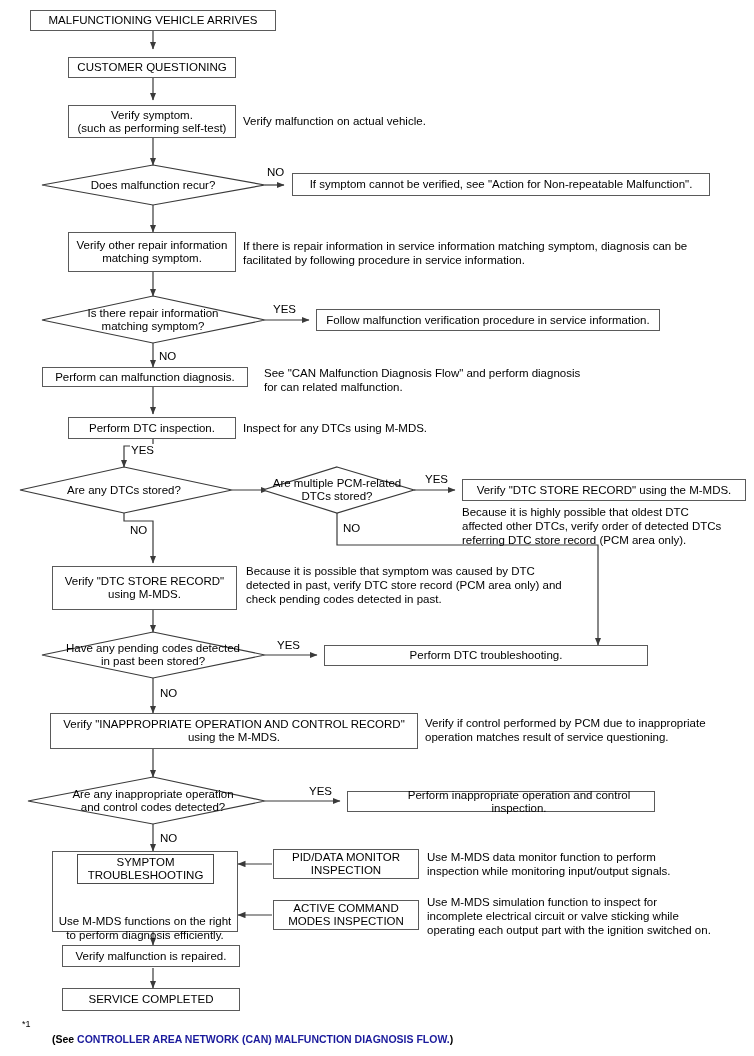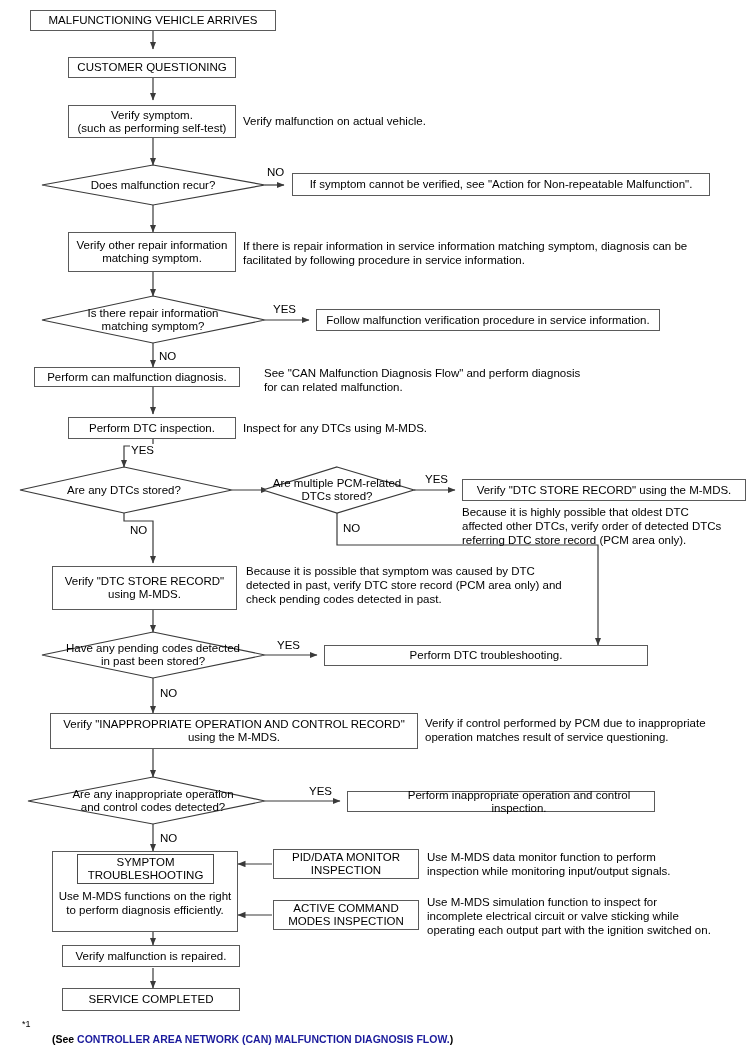--- a/index.html
+++ b/index.html
@@ -11,21 +11,21 @@
   .node{position:absolute;box-sizing:border-box;border:1px solid #5a5a5a;background:#fff;
         display:flex;align-items:center;justify-content:center;text-align:center;
         font-size:11.5px;line-height:13px;z-index:2;}
   .note{position:absolute;font-size:11.5px;line-height:14px;color:#000;z-index:2;white-space:pre-line;}
   .edgelabel{position:absolute;font-size:11.5px;line-height:12px;z-index:3;background:#fff;padding:0 1px;}
   .diamond-label{position:absolute;font-size:11.5px;line-height:13px;text-align:center;z-index:3;}
   .symptom-wrap{position:absolute;box-sizing:border-box;border:1px solid #5a5a5a;background:#fff;z-index:2;}
   .symptom-head{position:absolute;box-sizing:border-box;border:1px solid #4a4a4a;background:#fff;
         display:flex;align-items:center;justify-content:center;text-align:center;
         font-size:11.5px;line-height:13px;z-index:3;}
-  .symptom-body{position:absolute;text-align:center;font-size:11.5px;line-height:14px;z-index:3;white-space:pre-line;}
+  .symptom-body{position:absolute;text-align:center;font-size:11.5px;line-height:14px;z-index:3;white-space:pre-line;margin-top:25px;}
   .footnote-mark{position:absolute;font-size:9px;z-index:2;}
   .footnote{position:absolute;font-size:10.5px;font-weight:bold;z-index:2;}
   .footnote .lnk{color:#1a1a9c;}
 </style>
 </head>
 <body>
 
 <div id="root">
 
   <svg id="wires" viewBox="0 0 754 1056">
@@ -100,21 +100,21 @@
   <div class="node" style="left:68px;top:105px;width:168px;height:33px;white-space:pre-line;">Verify symptom.
 (such as performing self-test)</div>
 
   <div class="node" style="left:292px;top:173px;width:418px;height:23px;">If symptom cannot be verified, see "Action for Non-repeatable Malfunction".</div>
 
   <div class="node" style="left:68px;top:232px;width:168px;height:40px;white-space:pre-line;">Verify other repair information
 matching symptom.</div>
 
   <div class="node" style="left:316px;top:309px;width:344px;height:22px;">Follow malfunction verification procedure in service information.</div>
 
-  <div class="node" style="left:34px;top:367px;width:206px;height:20px;">Perform can malfunction diagnosis.</div>
+  <div class="node" style="left:42px;top:367px;width:206px;height:20px;">Perform can malfunction diagnosis.</div>
 
   <div class="node" style="left:68px;top:417px;width:168px;height:22px;">Perform DTC inspection.</div>
 
   <div class="node" style="left:462px;top:479px;width:284px;height:22px;">Verify  "DTC STORE RECORD" using the M-MDS.</div>
 
   <div class="node" style="left:52px;top:566px;width:185px;height:44px;white-space:pre-line;">Verify "DTC STORE RECORD"
 using M-MDS.</div>
 
   <div class="node" style="left:324px;top:645px;width:324px;height:21px;">Perform DTC troubleshooting.</div>
 

